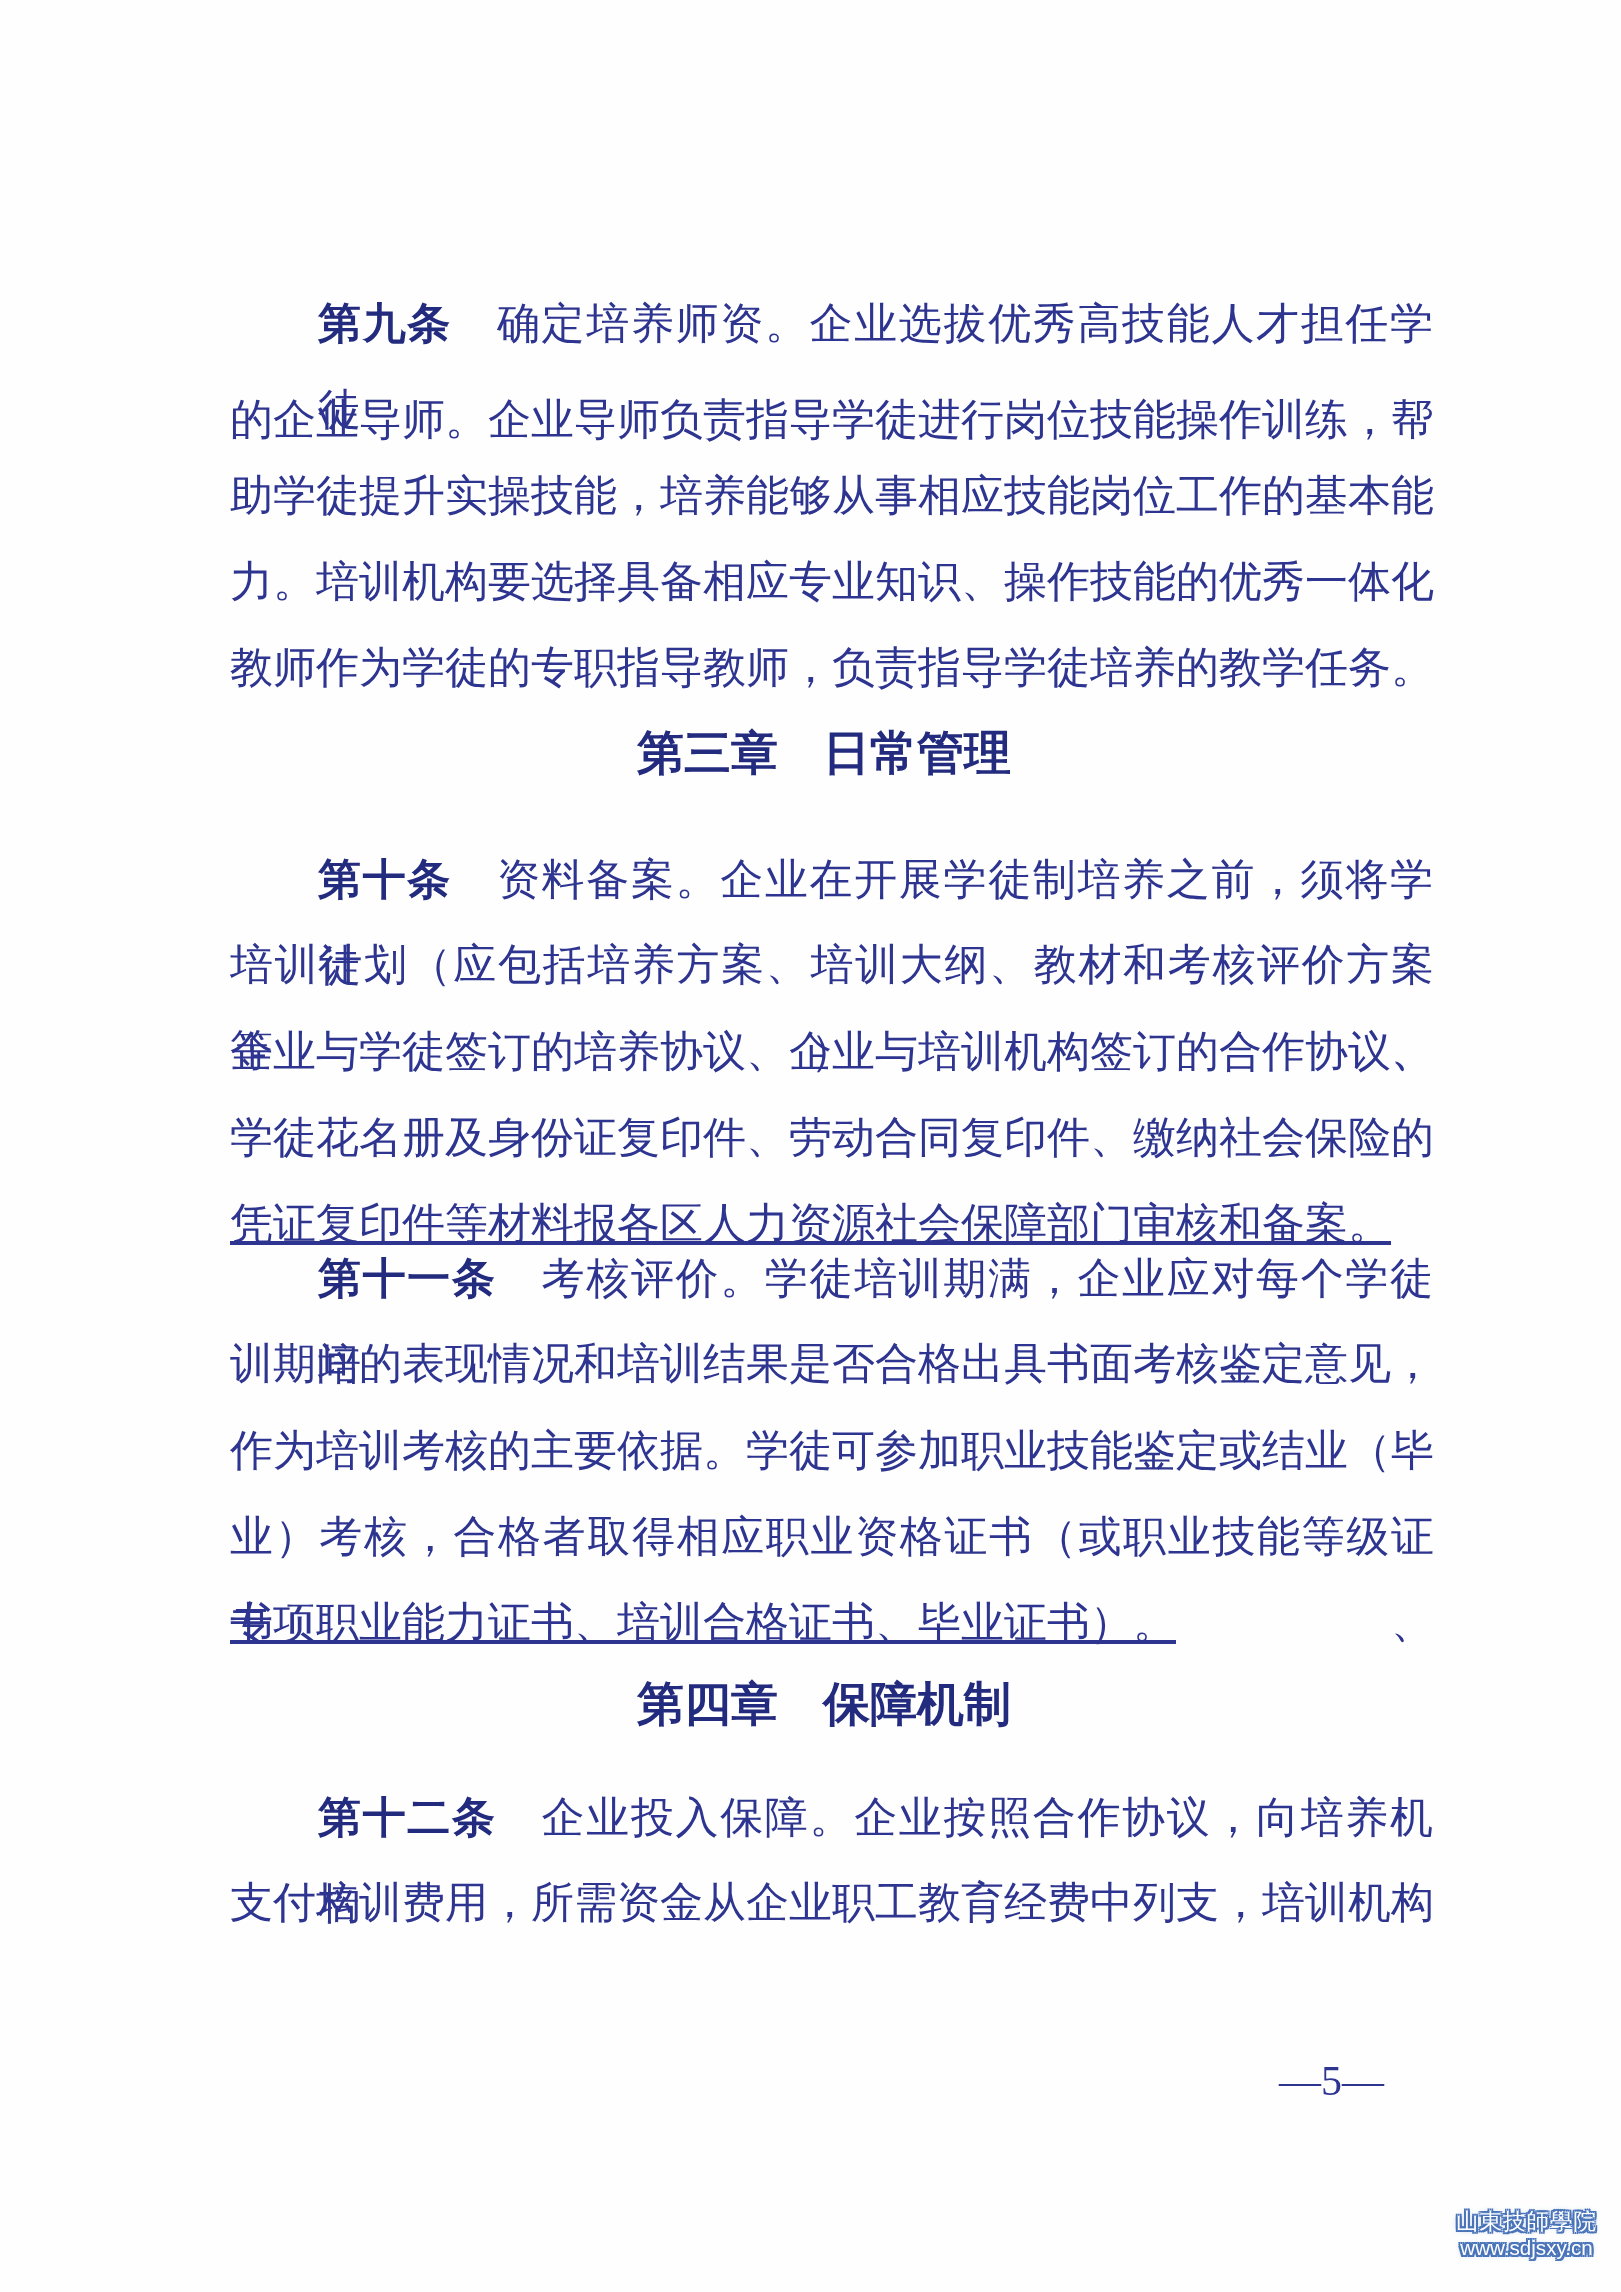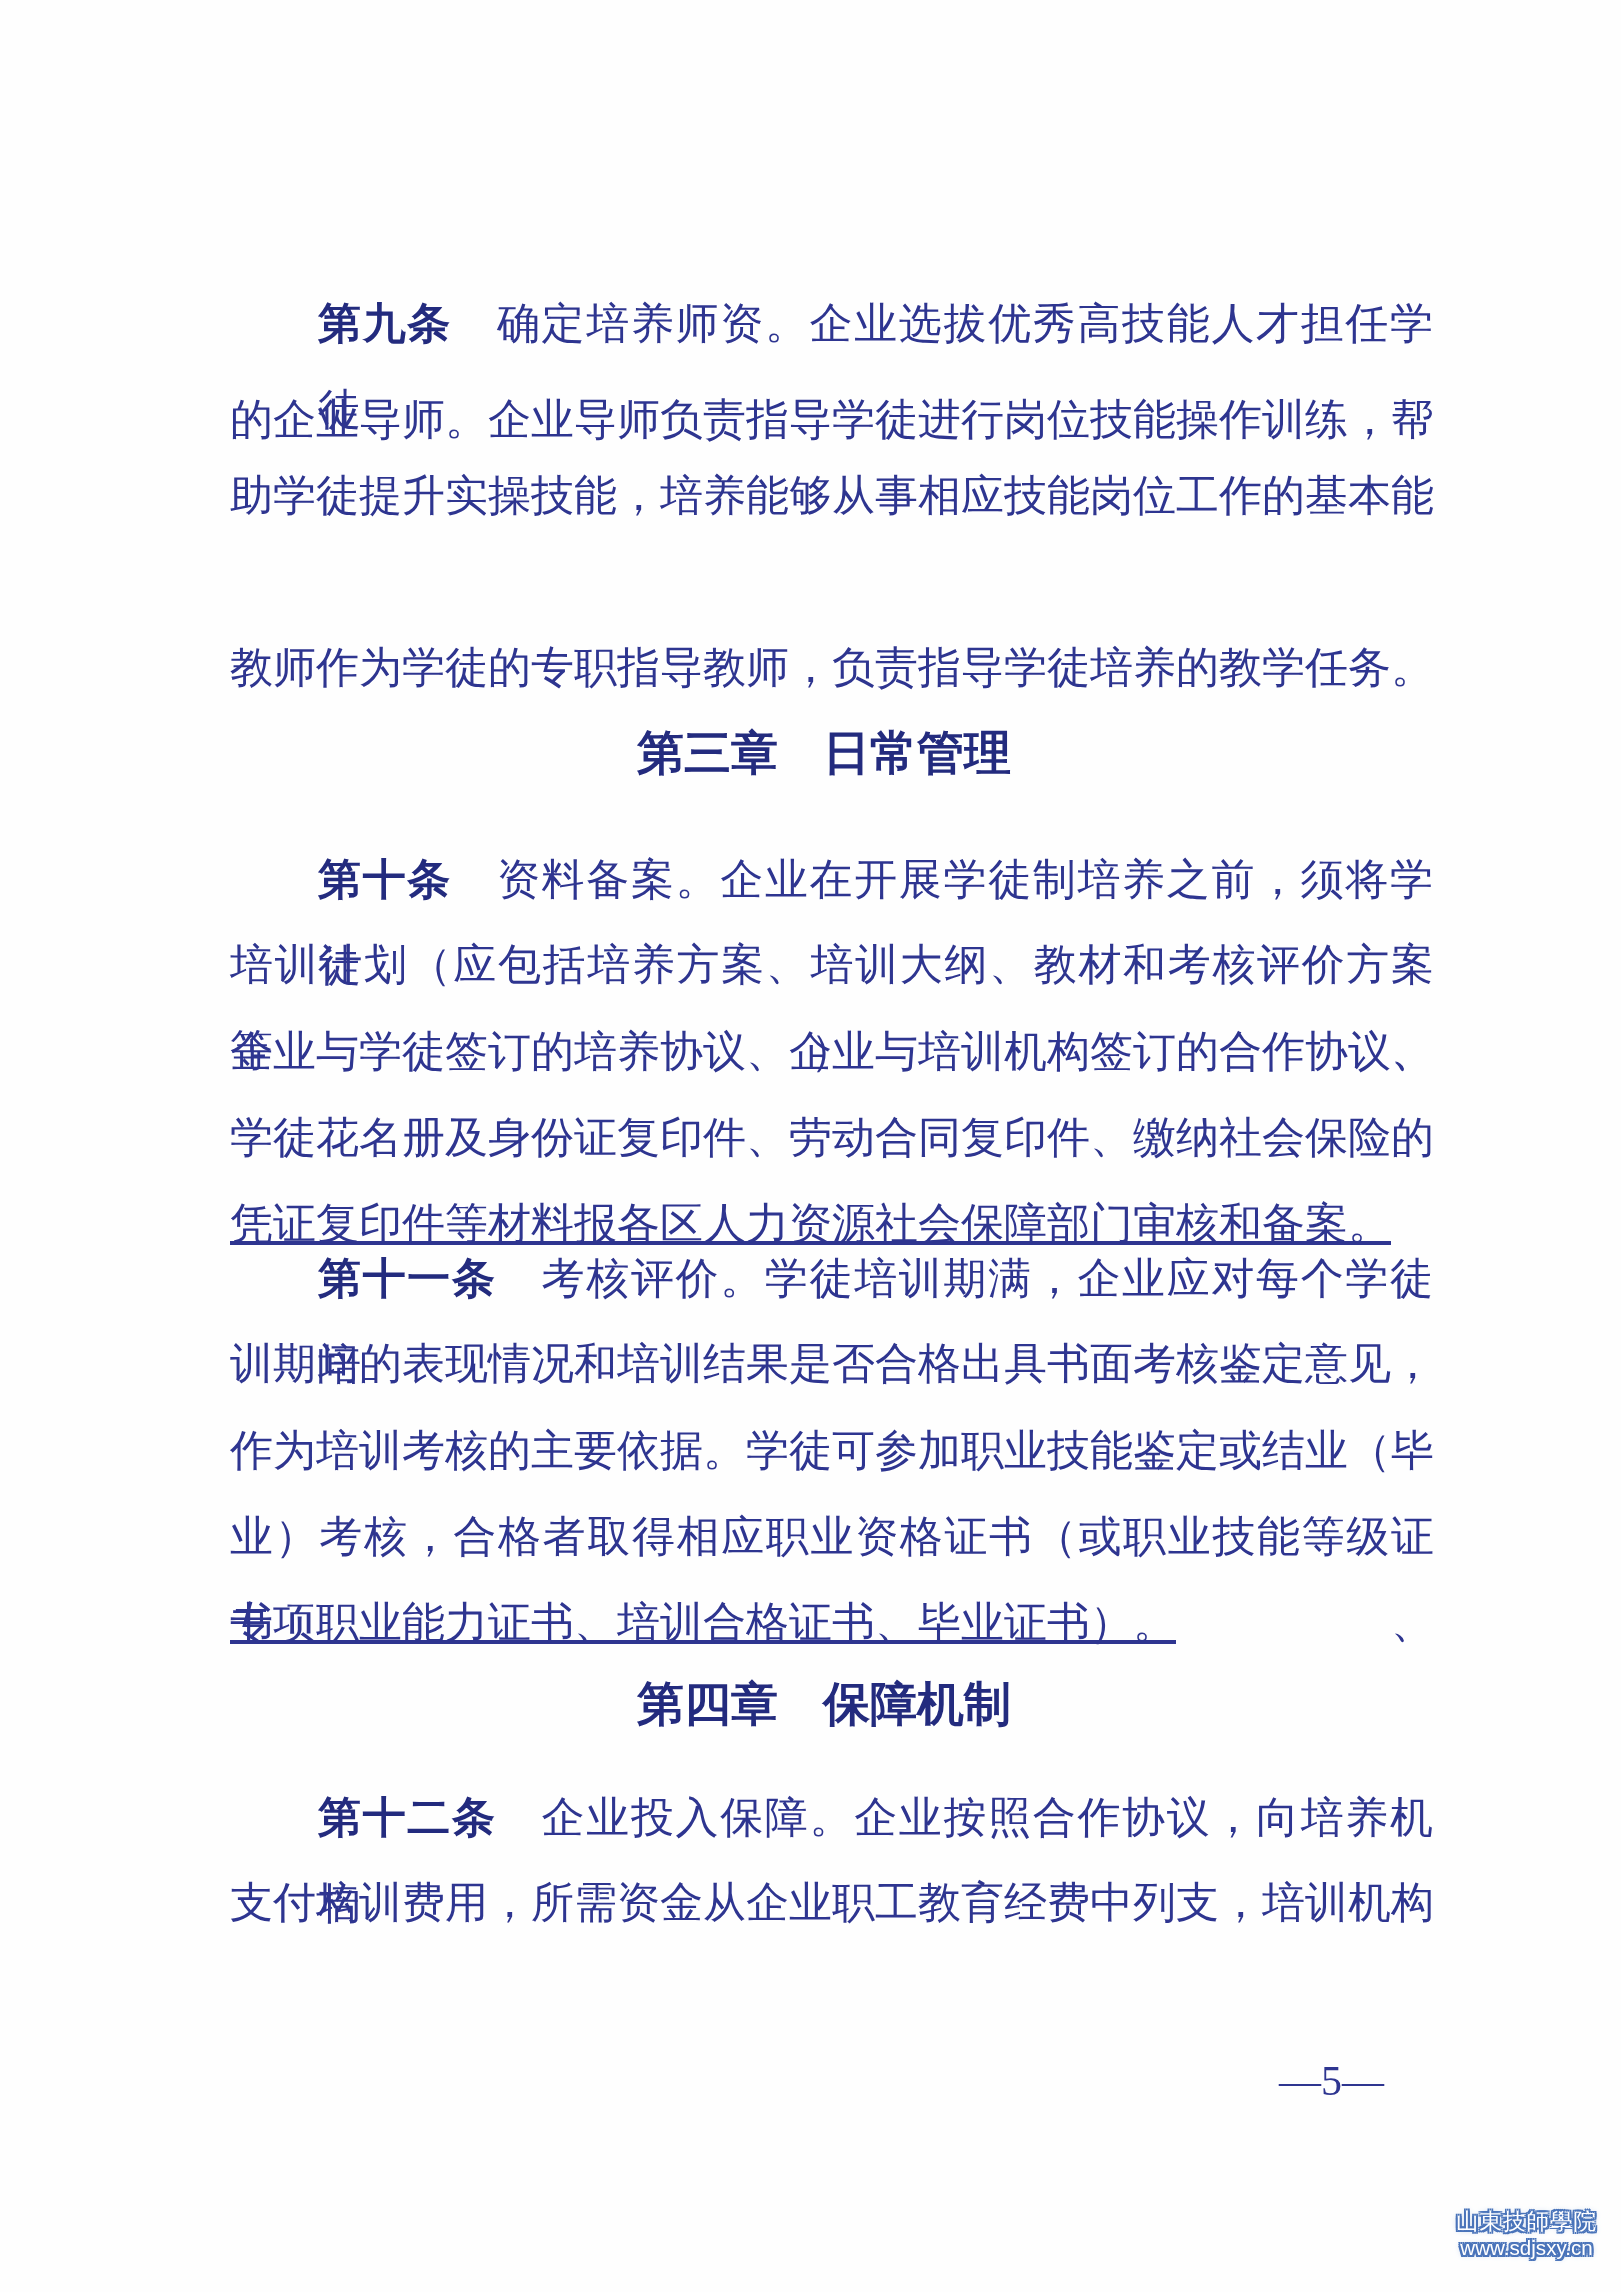--- a/index.html
+++ b/index.html
@@ -102,20 +102,21 @@
   }
 </style>
 </head>
 <body>
 
 <div class="page">
 
   <p class="line first" style="top:272px"><span class="term">第九条</span><span>确定培养师资。企业选拔优秀高技能人才担任学徒</span></p>
   <p class="line" style="top:369px">的企业导师。企业导师负责指导学徒进行岗位技能操作训练，帮</p>
   <p class="line" style="top:445px">助学徒提升实操技能，培养能够从事相应技能岗位工作的基本能</p>
+  <p class="line" style="top:531px">力。培训机构要选择具备相应专业知识、操作技能的优秀一体化</p>
   <p class="line" style="top:617px">教师作为学徒的专职指导教师，负责指导学徒培养的教学任务。</p>
 
   <h2 class="chapter" style="top:710px"><span>第三章</span><span class="title">日常管理</span></h2>
 
   <p class="line first" style="top:828px"><span class="term">第十条</span><span>资料备案。企业在开展学徒制培养之前，须将学徒</span></p>
   <p class="line" style="top:914px">培训计划（应包括培养方案、培训大纲、教材和考核评价方案等）、</p>
   <p class="line" style="top:1001px">企业与学徒签订的培养协议、企业与培训机构签订的合作协议、</p>
   <p class="line" style="top:1087px">学徒花名册及身份证复印件、劳动合同复印件、缴纳社会保险的</p>
   <p class="line end" style="top:1173px">凭证复印件等材料报各区人力资源社会保障部门审核和备案。</p>
 

